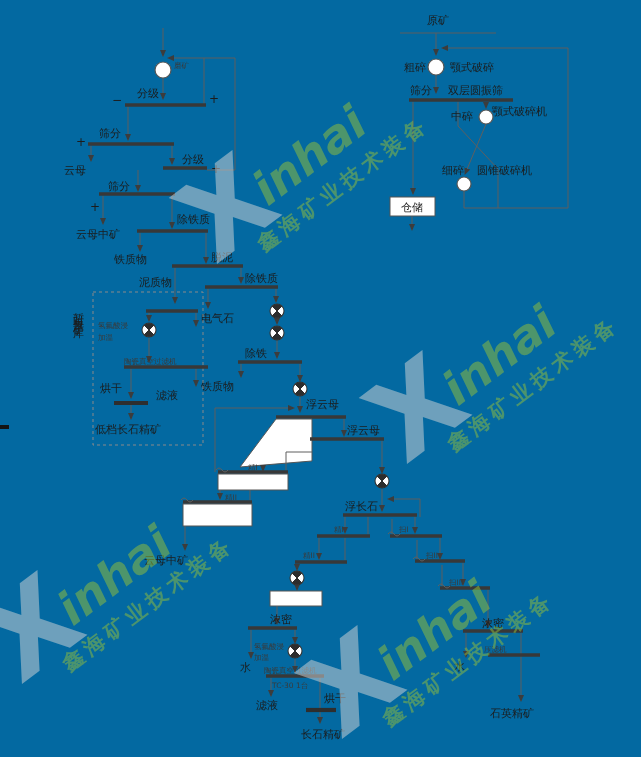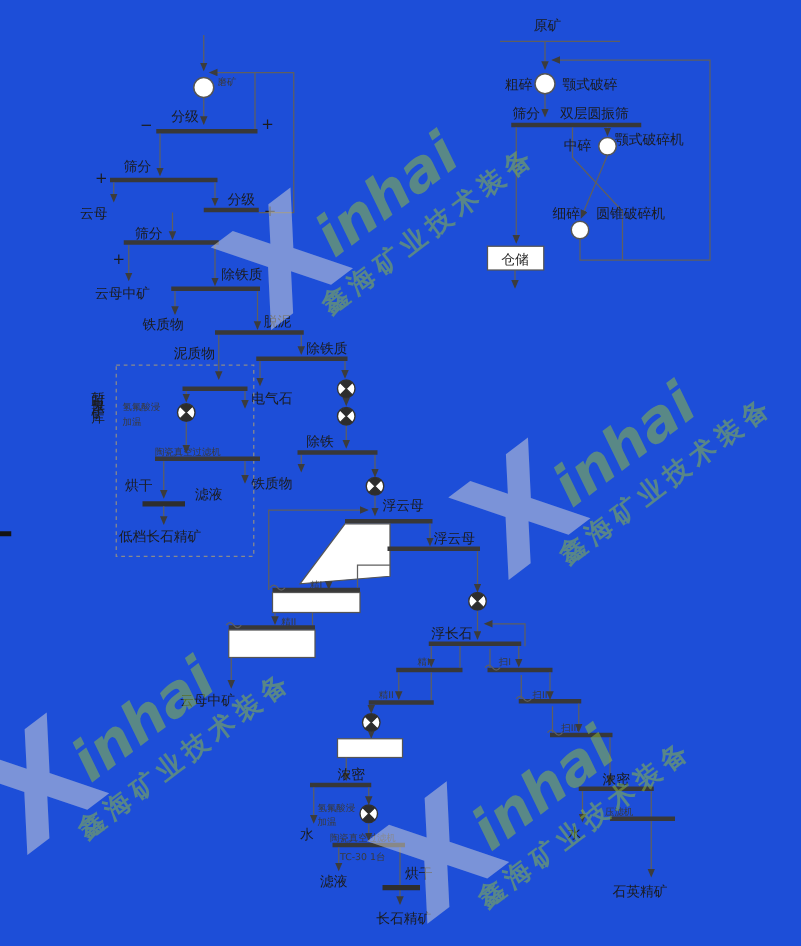--- a/index.html
+++ b/index.html
@@ -1,16 +1,16 @@
 <!DOCTYPE html>
 <html><head>
 <meta charset="utf-8">
 <style>
   html,body{margin:0;padding:0;background:#ffffff;}
-  #stage{position:relative;width:641px;height:757px;background:#1d4ed8;overflow:hidden;
+  #stage{position:relative;width:641px;height:757px;background:#0369a1;overflow:hidden;
          font-family:"DejaVu Sans",sans-serif;}
   svg text{font-family:"DejaVu Sans",sans-serif;}
   .ln{fill:none;stroke:#5f5f5f;stroke-width:1;}
   .bar{fill:none;stroke:#383838;stroke-width:3.6;}
   .dry{fill:none;stroke:#2e2e2e;stroke-width:4.2;}
   .circ{fill:#ffffff;stroke:#555;stroke-width:1.2;}
   .box{fill:#ffffff;stroke:#555;stroke-width:1;}
   .dash{fill:none;stroke:#8a8a8a;stroke-width:1;stroke-dasharray:3 3;}
   .t{font-size:11px;fill:#1c1c1c;}
   .ts{font-size:7.5px;fill:#3a3a3a;}

